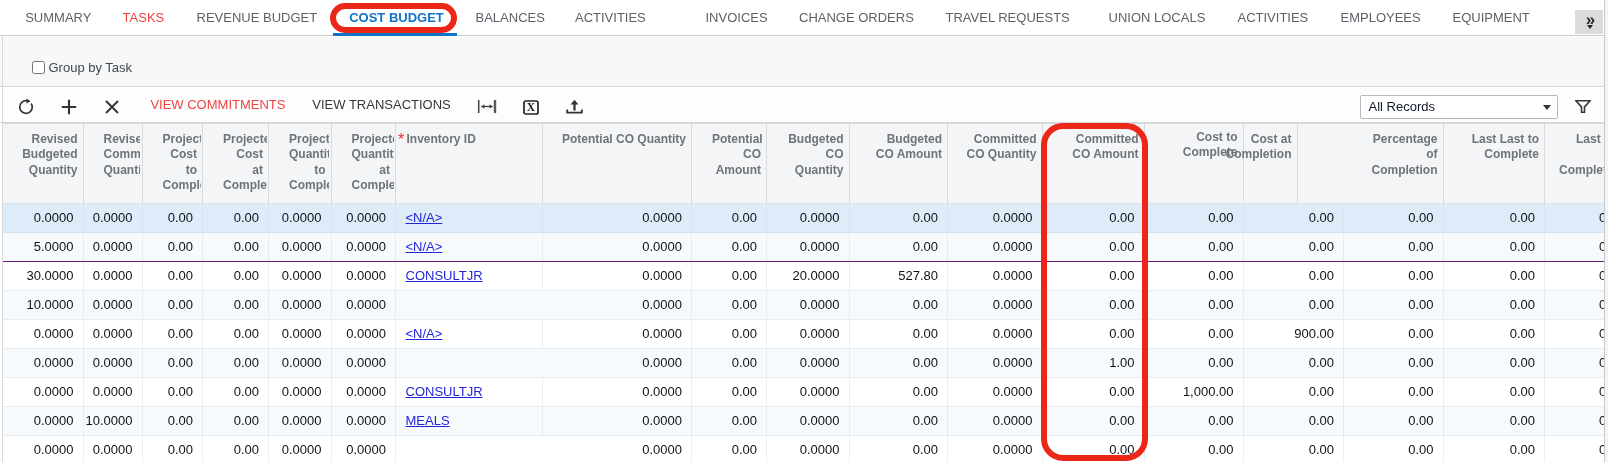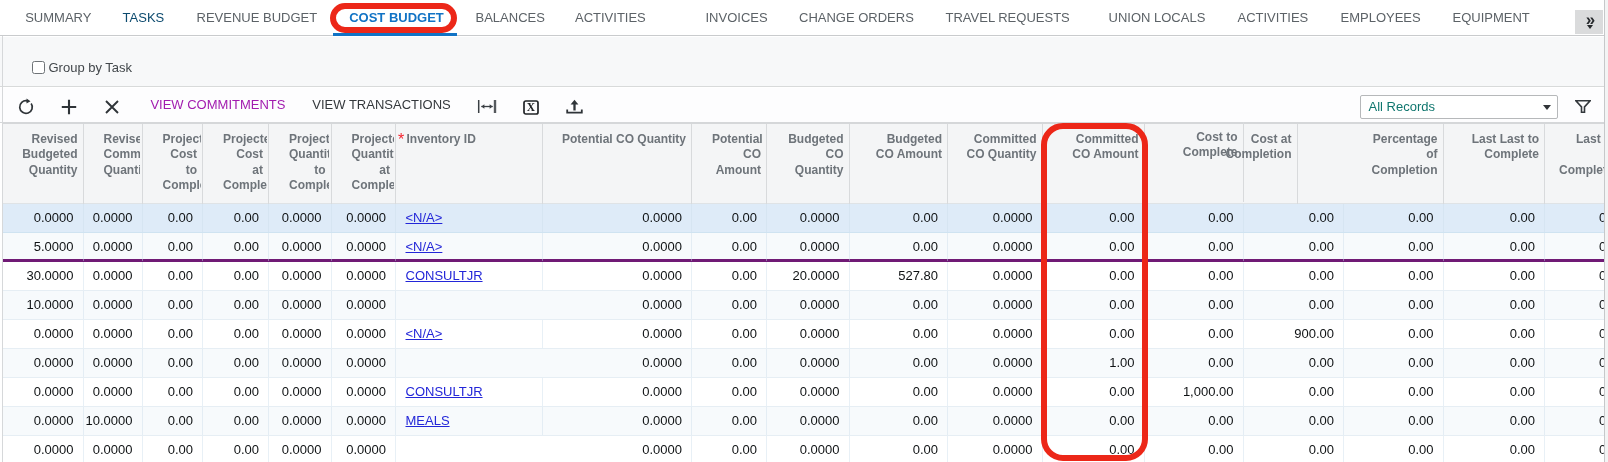--- a/index.html
+++ b/index.html
@@ -11,21 +11,21 @@
 .hr{text-align:right;padding-right:5px}
 .hc{text-align:left;padding-left:20px;overflow:hidden}
 .row{left:3px;width:1602px;height:29px}
 .dcell{top:0;height:28px;line-height:28px;font-size:13px;color:#0f1214;
  border-right:1px solid rgba(205,222,235,0.45);white-space:nowrap}
 .num{text-align:right;padding-right:9px}
 a.lnk{color:#2326d8;text-decoration:underline}
 </style></head><body>
 <div class="abs" style="left:0;top:0;width:1608px;height:36px;background:#fff;border-bottom:1px solid #c9cbcd"></div>
 <div class="abs tabtxt" style="left:25.2px;color:#5c6267">SUMMARY</div>
-<div class="abs tabtxt" style="left:122.6px;color:#0c4a6e">TASKS</div>
+<div class="abs tabtxt" style="left:122.6px;color:#ef4444">TASKS</div>
 <div class="abs tabtxt" style="left:196.5px;color:#5c6267">REVENUE BUDGET</div>
 <div class="abs tabtxt" style="left:349.2px;color:#1173c5;font-weight:700">COST BUDGET</div>
 <div class="abs tabtxt" style="left:475.5px;color:#5c6267">BALANCES</div>
 <div class="abs tabtxt" style="left:575px;color:#5c6267">ACTIVITIES</div>
 <div class="abs tabtxt" style="left:705.5px;color:#5c6267">INVOICES</div>
 <div class="abs tabtxt" style="left:799px;color:#5c6267">CHANGE ORDERS</div>
 <div class="abs tabtxt" style="left:945.5px;color:#5c6267">TRAVEL REQUESTS</div>
 <div class="abs tabtxt" style="left:1108.5px;color:#5c6267">UNION LOCALS</div>
 <div class="abs tabtxt" style="left:1237.5px;color:#5c6267">ACTIVITIES</div>
 <div class="abs tabtxt" style="left:1340.5px;color:#5c6267">EMPLOYEES</div>
@@ -41,40 +41,40 @@
 <svg class="abs" style="left:16px;top:97px" width="20" height="20" viewBox="0 0 20 20">
 <path d="M 15.16 6.39 A 6.3 6.3 0 1 1 11.09 3.80" fill="none" stroke="#2f3438" stroke-width="1.7"></path>
 <path d="M 10.5 1.4 L 14.5 4.2 L 10.5 6.6 Z" fill="#2f3438"></path>
   </svg>
 <svg class="abs" style="left:59.3px;top:97px" width="20" height="20" viewBox="0 0 20 20">
 <path d="M10 2.8 V17.2 M2.8 10 H17.2" stroke="#2f3438" stroke-width="2.1"></path>
   </svg>
 <svg class="abs" style="left:104.4px;top:98.7px" width="16" height="16" viewBox="0 0 16 16">
 <path d="M2 2 L14 14 M14 2 L2 14" stroke="#2f3438" stroke-width="1.9"></path>
   </svg>
-<div class="abs" style="left:150.4px;top:88px;height:24px;line-height:34px;font-size:13px;color:#a21caf">VIEW COMMITMENTS</div>
+<div class="abs" style="left:150.4px;top:88px;height:24px;line-height:34px;font-size:13px;color:#ef4444">VIEW COMMITMENTS</div>
 <div class="abs" style="left:312.3px;top:88px;height:34px;line-height:34px;font-size:13px;color:#34383c">VIEW TRANSACTIONS</div>
 <svg class="abs" style="left:477px;top:99px" width="20" height="15" viewBox="0 0 20 15">
 <path d="M1.7 1 V14" stroke="#3a3f44" stroke-width="1.5"></path>
 <path d="M18 1 V14" stroke="#55595d" stroke-width="2.4"></path>
 <path d="M4.3 7.5 H15.7" stroke="#3a3f44" stroke-width="1.3"></path>
 <path d="M7.4 5.3 L4.4 7.5 L7.4 9.7 Z" fill="#3a3f44"></path>
 <path d="M12.6 5.3 L15.6 7.5 L12.6 9.7 Z" fill="#3a3f44"></path>
   </svg>
 <svg class="abs" style="left:523px;top:99.8px" width="16" height="15" viewBox="0 0 16 15">
 <rect x="1" y="1" width="14" height="13" rx="1.8" fill="none" stroke="#212427" stroke-width="1.7"></rect>
 <text x="8" y="11.4" font-family="Liberation Serif" font-size="11.5" font-weight="700" fill="#212427" text-anchor="middle">X</text>
   </svg>
 <svg class="abs" style="left:566px;top:98.5px" width="17" height="15" viewBox="0 0 17 15">
 <path d="M1.2 10.4 V13.7 H15.8 V10.4" fill="none" stroke="#2f3438" stroke-width="1.8"></path>
 <path d="M8.5 11.5 V4.5" stroke="#2f3438" stroke-width="2.3"></path>
 <path d="M4.6 5.4 L8.5 0.7 L12.4 5.4 Z" fill="#2f3438"></path>
   </svg>
 <div class="abs" style="left:1360px;top:95px;width:198px;height:24px;background:#fff;border:1px solid #b6b8ba;border-radius:2px"></div>
-<div class="abs" style="left:1368.5px;top:95px;height:24px;line-height:23px;font-size:13px;color:#0f766e">All Records</div>
+<div class="abs" style="left:1368.5px;top:95px;height:24px;line-height:23px;font-size:13px;color:#0f172a">All Records</div>
 <div class="abs" style="left:1543px;top:105px;width:0;height:0;border-left:4.5px solid transparent;border-right:4.5px solid transparent;border-top:5px solid #303438"></div>
 <svg class="abs" style="left:1575px;top:100px" width="16" height="13" viewBox="0 0 16 13">
 <path d="M0.9 0.8 H15.1 L9.5 6.9 V12.2 H6.5 V6.9 Z" fill="none" stroke="#33383c" stroke-width="1.6"></path>
   </svg>
 <div class="abs" style="left:2px;top:123px;width:1603px;height:81px;background:#f4f5f6;border-top:1px solid #d5d7d9;border-bottom:1px solid #dfe3e6"></div>
 <div class="abs" style="left:2px;top:36px;width:1px;height:426px;background:#d6d8da"></div>
 <div class="abs hcell" style="left:3px;top:124px;width:80.5px">
     <div class="hl hr">Revised</div>
     <div class="hl hr">Budgeted</div>
     <div class="hl hr">Quantity</div>
@@ -171,21 +171,21 @@
 <div class="abs dcell num" style="left:764px;width:82.5px">0.0000</div>
 <div class="abs dcell num" style="left:846.5px;width:98.5px">0.00</div>
 <div class="abs dcell num" style="left:945px;width:94.5px">0.0000</div>
 <div class="abs dcell num" style="left:1039.5px;width:102.0px">0.00</div>
 <div class="abs dcell num" style="left:1141.5px;width:99.0px">0.00</div>
 <div class="abs dcell num" style="left:1240.5px;width:100.5px">0.00</div>
 <div class="abs dcell num" style="left:1341px;width:99.5px">0.00</div>
 <div class="abs dcell num" style="left:1440.5px;width:101.5px">0.00</div>
 <div class="abs dcell" style="left:1542px;width:155px;border-right:none;padding-left:54px">0.00</div>
 </div>
-<div class="abs row" style="top:232.5px;background:#f7fafc;border-bottom:3px solid #701a75">
+<div class="abs row" style="top:232.5px;background:#f7fafc;border-bottom:1px solid #701a75">
 <div class="abs dcell num" style="left:0px;width:80.5px">5.0000</div>
 <div class="abs dcell num" style="left:80.5px;width:59.0px">0.0000</div>
 <div class="abs dcell num" style="left:139.5px;width:60.5px">0.00</div>
 <div class="abs dcell num" style="left:200px;width:66px">0.00</div>
 <div class="abs dcell num" style="left:266px;width:62.5px">0.0000</div>
 <div class="abs dcell num" style="left:328.5px;width:64.5px">0.0000</div>
 <div class="abs dcell" style="left:393px;width:147px"><span style="padding-left:9.5px"><a class="lnk">&lt;N/A&gt;</a></span></div>
 <div class="abs dcell num" style="left:540px;width:149px">0.0000</div>
 <div class="abs dcell num" style="left:689px;width:75px">0.00</div>
 <div class="abs dcell num" style="left:764px;width:82.5px">0.0000</div>

